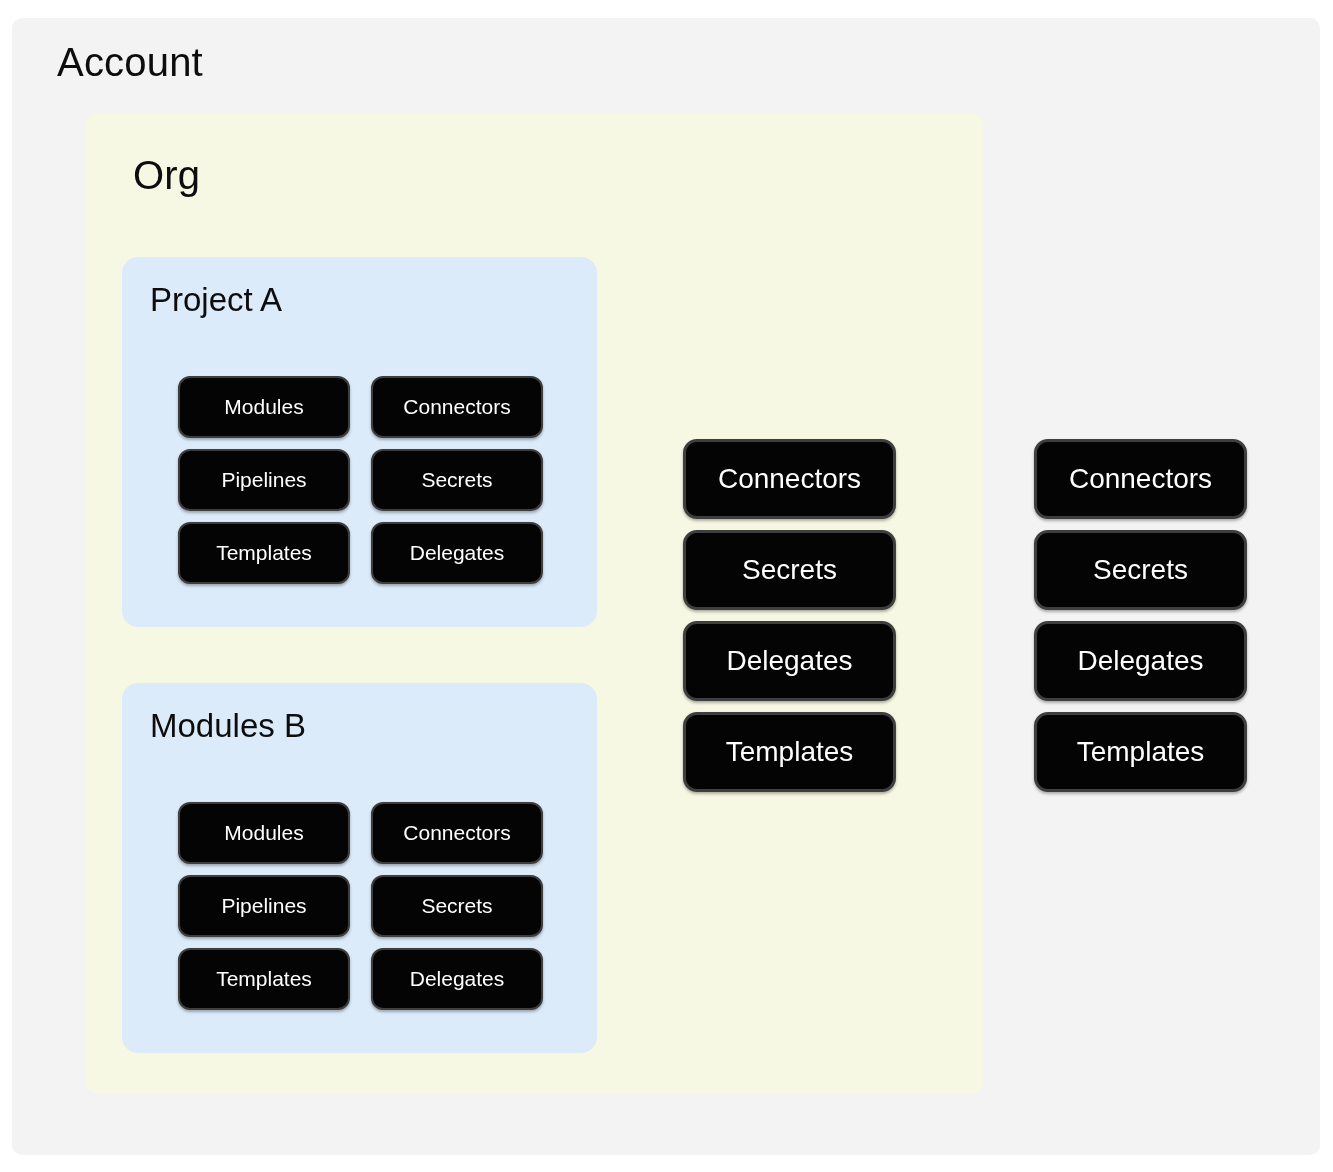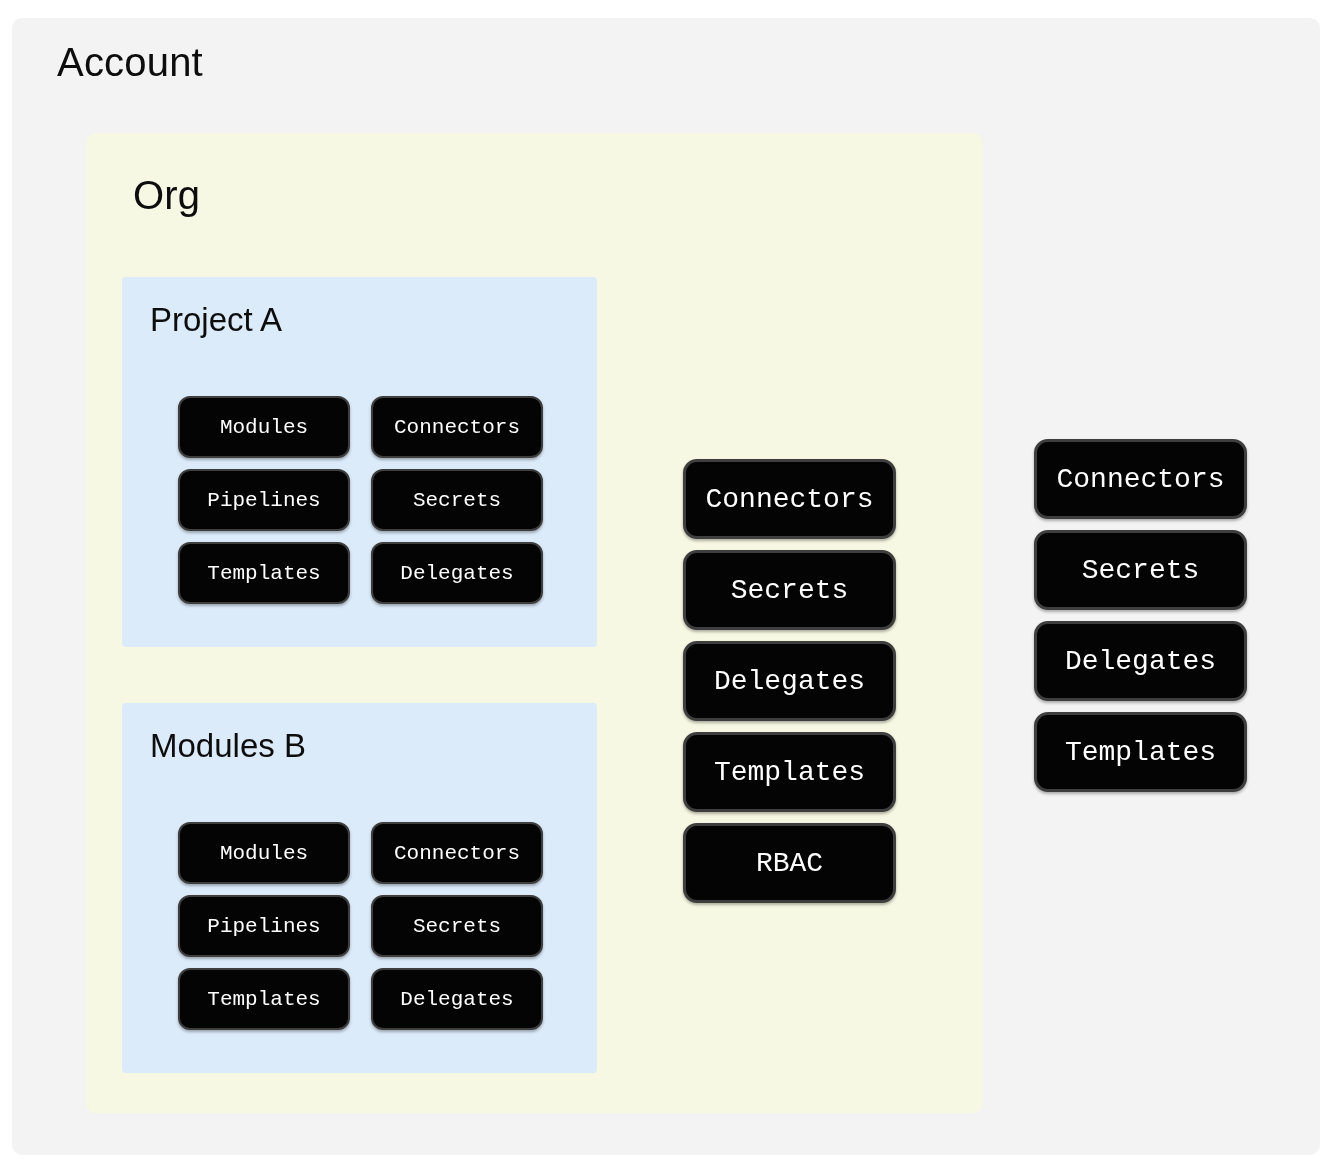--- a/index.html
+++ b/index.html
@@ -29,29 +29,28 @@
     letter-spacing: 0.2px;
     white-space: nowrap;
   }
   .account-title { left: 45px; top: 22px; }
   .org-box {
     position: absolute;
     left: 74px; top: 95px;
     width: 897px; height: 980px;
     background: var(--org-bg, #f7f8e3);
     border-radius: 10px;
-    margin-top: 20px;
   }
   .org-title { left: 47px; top: 40px; }
   .project-box {
     position: absolute;
     left: 36px;
     width: 475px; height: 370px;
     background: var(--project-bg, #dcebfa);
-    border-radius: 4px;
+    border-radius: 16px;
   }
   .project-a { top: 144px; }
   .project-b { top: 570px; }
   .project-title {
     position: absolute;
     left: 28px; top: 25px;
     font-size: 33px;
     line-height: 1.1;
     color: var(--heading-text, #0d0d0d);
     white-space: nowrap;
@@ -65,21 +64,20 @@
   }
   .pill {
     background: var(--node-bg, #040404);
     color: var(--node-text, #ffffff);
     display: flex;
     align-items: center;
     justify-content: center;
     box-sizing: border-box;
     box-shadow: 0 2px 3px rgba(0,0,0,0.30);
     white-space: nowrap;
-    font-family: Liberation Mono, monospace;
   }
   .pill-sm {
     width: 172px; height: 62px;
     border: 2px solid var(--node-border, #3e3e3e);
     border-radius: 12px;
     font-size: 21px;
   }
   .pill-lg {
     width: 213px; height: 80px;
     border: 3px solid var(--node-border, #3e3e3e);
@@ -134,21 +132,20 @@
           <div class="pill pill-sm">Templates</div>
           <div class="pill pill-sm">Delegates</div>
         </div>
       </div>
 
       <div class="org-resources">
         <div class="pill pill-lg">Connectors</div>
         <div class="pill pill-lg">Secrets</div>
         <div class="pill pill-lg">Delegates</div>
         <div class="pill pill-lg">Templates</div>
-        <div class="pill pill-lg">RBAC</div>
       </div>
     </div>
 
     <div class="account-resources">
       <div class="pill pill-lg">Connectors</div>
       <div class="pill pill-lg">Secrets</div>
       <div class="pill pill-lg">Delegates</div>
       <div class="pill pill-lg">Templates</div>
     </div>
 

